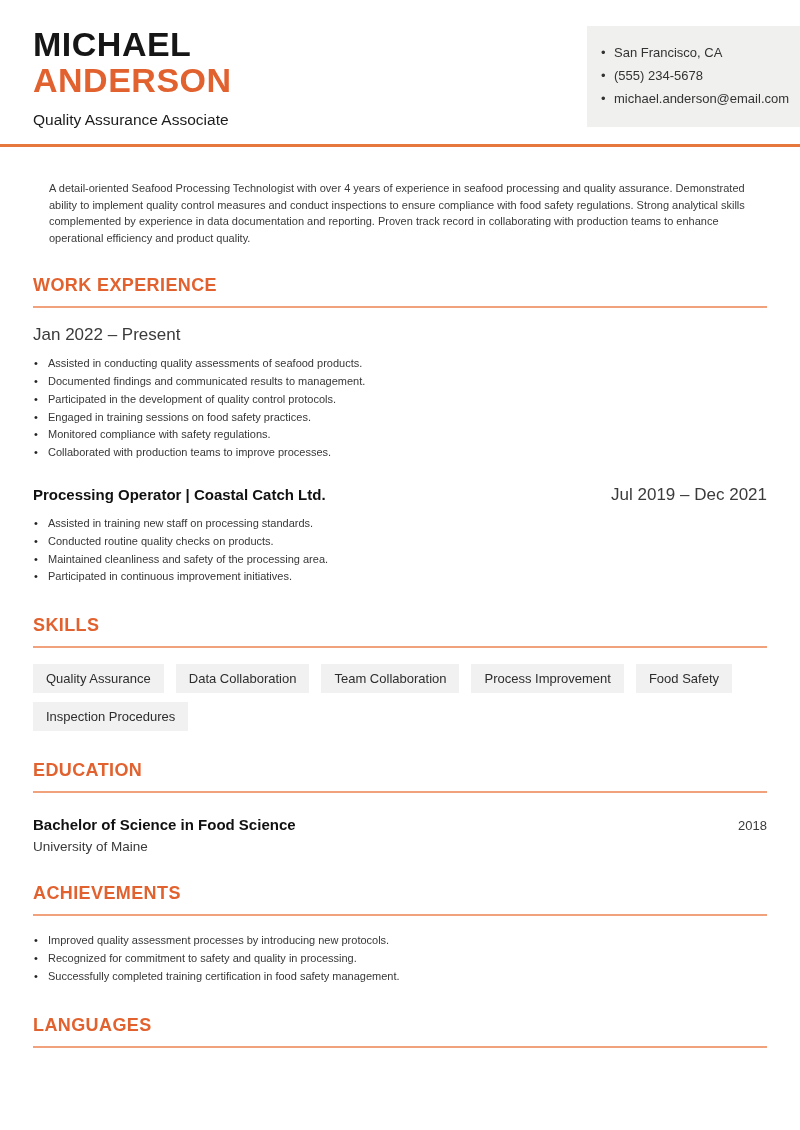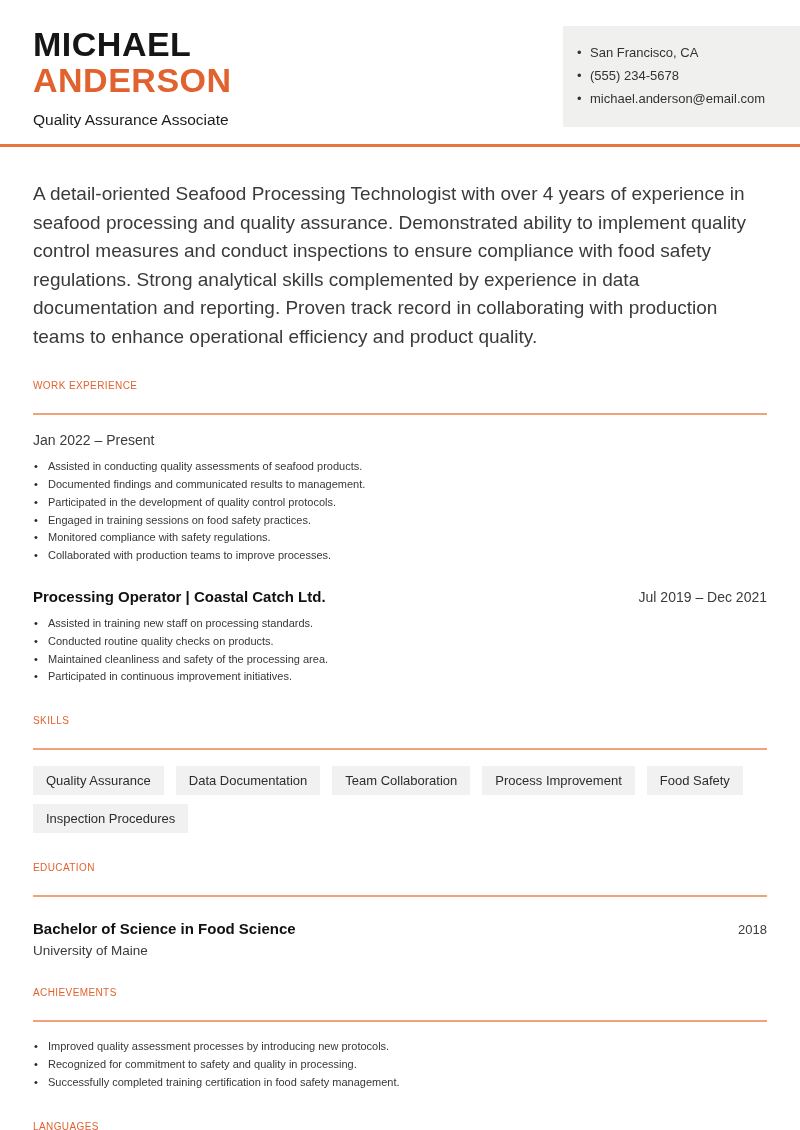--- a/index.html
+++ b/index.html
@@ -37,21 +37,21 @@
   }
   .name-block h1 .last{color:var(--accent);display:block;}
   .header-job-title{
     margin-top:13px;
     font-size:15.5px;
     color:#1c1c1c;
   }
   .contact-box{
     list-style:none;
     background:var(--contact-bg);
-    width:237px;
+    width:213px;
     margin-right:-33px;
     padding:13px 16px 13px 14px;
   }
   .contact-box li{
     position:relative;
     padding-left:13px;
     font-size:13px;
     color:#333;
     line-height:1.45;
     margin:4.5px 0;
@@ -65,51 +65,52 @@
 
   .top-divider{
     margin:15px -33px 0 -33px;
     height:3px;
     background:var(--divider);
   }
 
   
   .summary{
     margin-top:33px;
-    font-size:19px;
+    font-size:11px;
     line-height:1.5;
     color:var(--body-text);
+    margin-left:16px;
   }
 
   
   section{margin-top:29px;}
   h2.section-heading{
-    font-size:10px;
-    font-weight:400;
+    font-size:18px;
+    font-weight:700;
     letter-spacing:.4px;
     color:var(--accent);
-    padding-bottom:22px;
+    padding-bottom:10px;
     border-bottom:2px solid var(--section-rule);
   }
 
   
   .job{margin-top:17px;}
   .job + .job{margin-top:23px;}
   .job-head{
     display:flex;
     justify-content:space-between;
     align-items:baseline;
   }
   .job-head h3{
     font-size:15px;
     font-weight:700;
     color:#111;
   }
   .job-date{
-    font-size:14px;
+    font-size:17px;
     color:#3b3b3b;
     white-space:nowrap;
   }
   ul.bullets{
     list-style:none;
     margin-top:10px;
   }
   ul.bullets li{
     position:relative;
     padding-left:15px;
@@ -215,21 +216,21 @@
           <li>Participated in continuous improvement initiatives.</li>
         </ul>
     </div>
   </section>
 
   <section>
     <h2 class="section-heading">SKILLS</h2>
     <ul class="chips">
 
     <li>Quality Assurance</li>
-        <li>Data Documentation</li>
+        <li>Data Collaboration</li>
         <li>Team Collaboration</li>
         <li>Process Improvement</li>
         <li>Food Safety</li>
         <li>Inspection Procedures</li>
       </ul>
   </section>
 
   <section>
     <h2 class="section-heading">EDUCATION</h2>
     <div class="edu-head">

